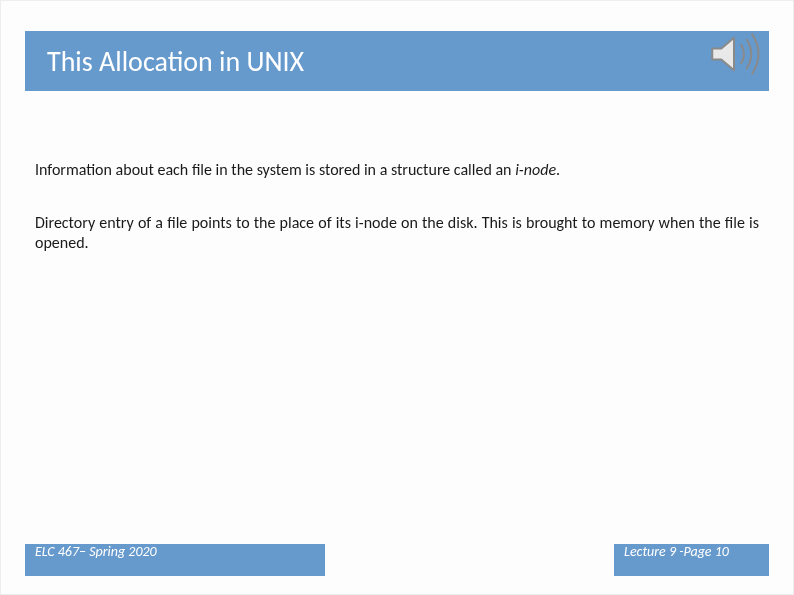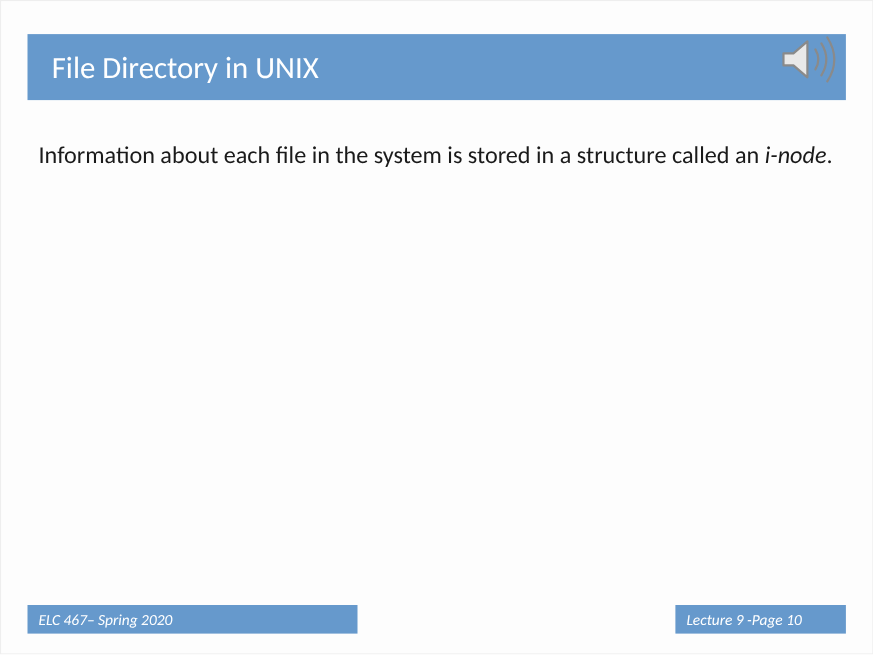--- a/index.html
+++ b/index.html
@@ -36,80 +36,82 @@
   }
   .speaker-icon svg { width: 100%; height: 100%; }
   .body {
     position: absolute;
     top: 126px;
     left: 34px;
     right: 34px;
     color: #1a1a1a;
   }
   .para {
-    font-size: 22px;
+    font-size: 16px;
     line-height: 1.25;
     text-align: justify;
     text-justify: inter-word;
     margin-bottom: 26px;
+    margin-top: 33px;
   }
   .para.indent {
     margin-left: 8px;
     margin-right: 8px;
   }
   .inode-i { font-style: italic; }
   .footer-left, .footer-right {
     position: absolute;
     bottom: 18px;
     height: 26px;
     background: #6699cc;
     color: #ffffff;
     font-size: 14px;
     font-style: italic;
     display: flex;
-    align-items: center;
-    padding: 0 10px;
+    align-items: flex-end;
+    padding: 16px 10px;
   }
   .footer-left {
     left: 24px;
     width: 300px;
   }
   .footer-right {
     right: 24px;
     width: 155px;
     justify-content: flex-start;
   }
 </style>
 </head>
 <body>
 
 <div class="slide">
 
   <div class="title-bar">
-    <span class="title">File Directory in UNIX</span>
+    <span class="title">This Allocation in UNIX</span>
   </div>
 
   <div class="speaker-icon">
     <svg viewBox="0 0 64 64">
       <g fill="none" stroke="#8a8a8a" stroke-width="2.2" stroke-linecap="round" stroke-linejoin="round">
         <path d="M8 26 H18 L32 14 V50 L18 38 H8 Z" fill="#e9e9e9"></path>
         <path d="M40 22 Q46 32 40 42"></path>
         <path d="M46 16 Q56 32 46 48"></path>
         <path d="M52 10 Q66 32 52 54"></path>
       </g>
     </svg>
   </div>
 
   <div class="body">
 
     <p class="para">
       <span>Information about each file in the system is stored in a structure called an </span><span class="inode-i">i-node</span><span>.</span>
     </p>
 
 
+    <p class="para">Directory entry of a file points to the place of its i-node on the disk. This is brought to memory when the file is opened.</p>
 
 
   </div>
 
   <div class="footer-left">
     <span>ELC 467– Spring 2020</span>
   </div>
   <div class="footer-right">
     <span>Lecture 9 -Page 10</span>
   </div>

